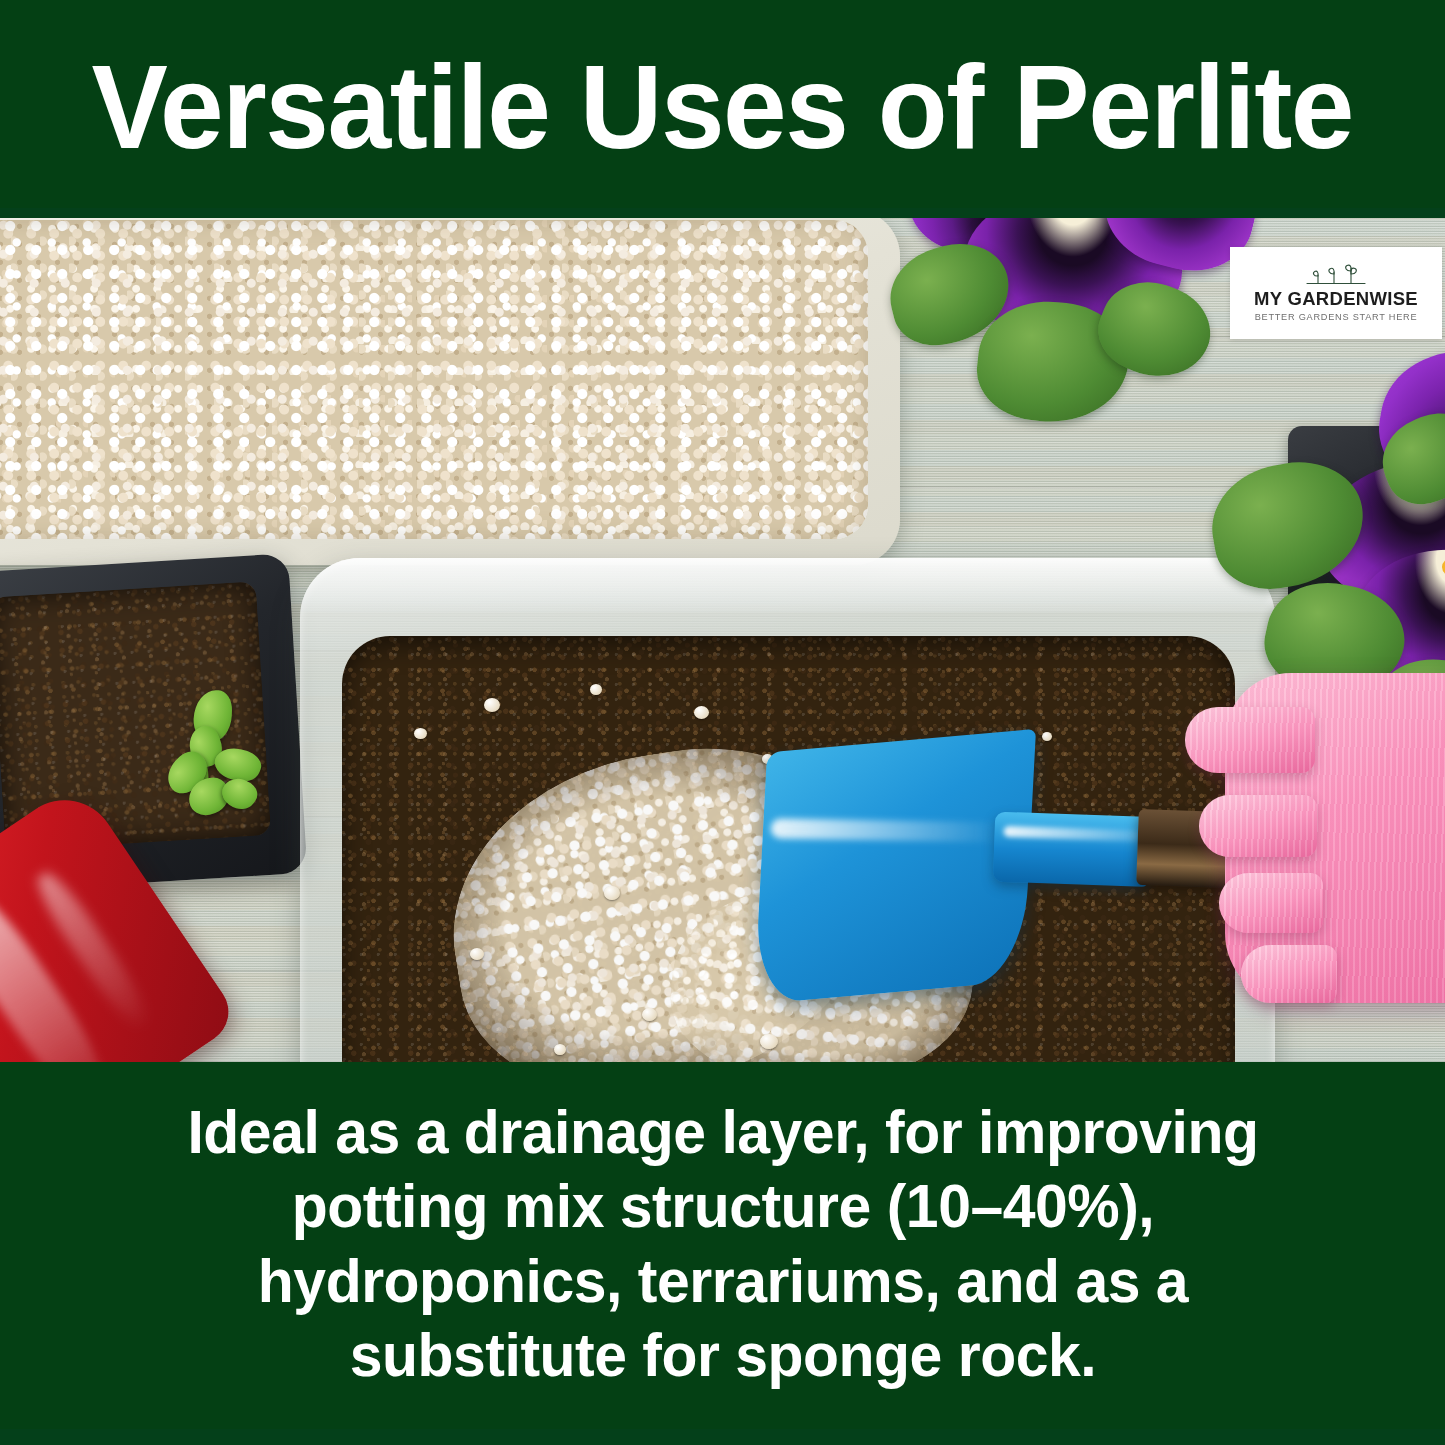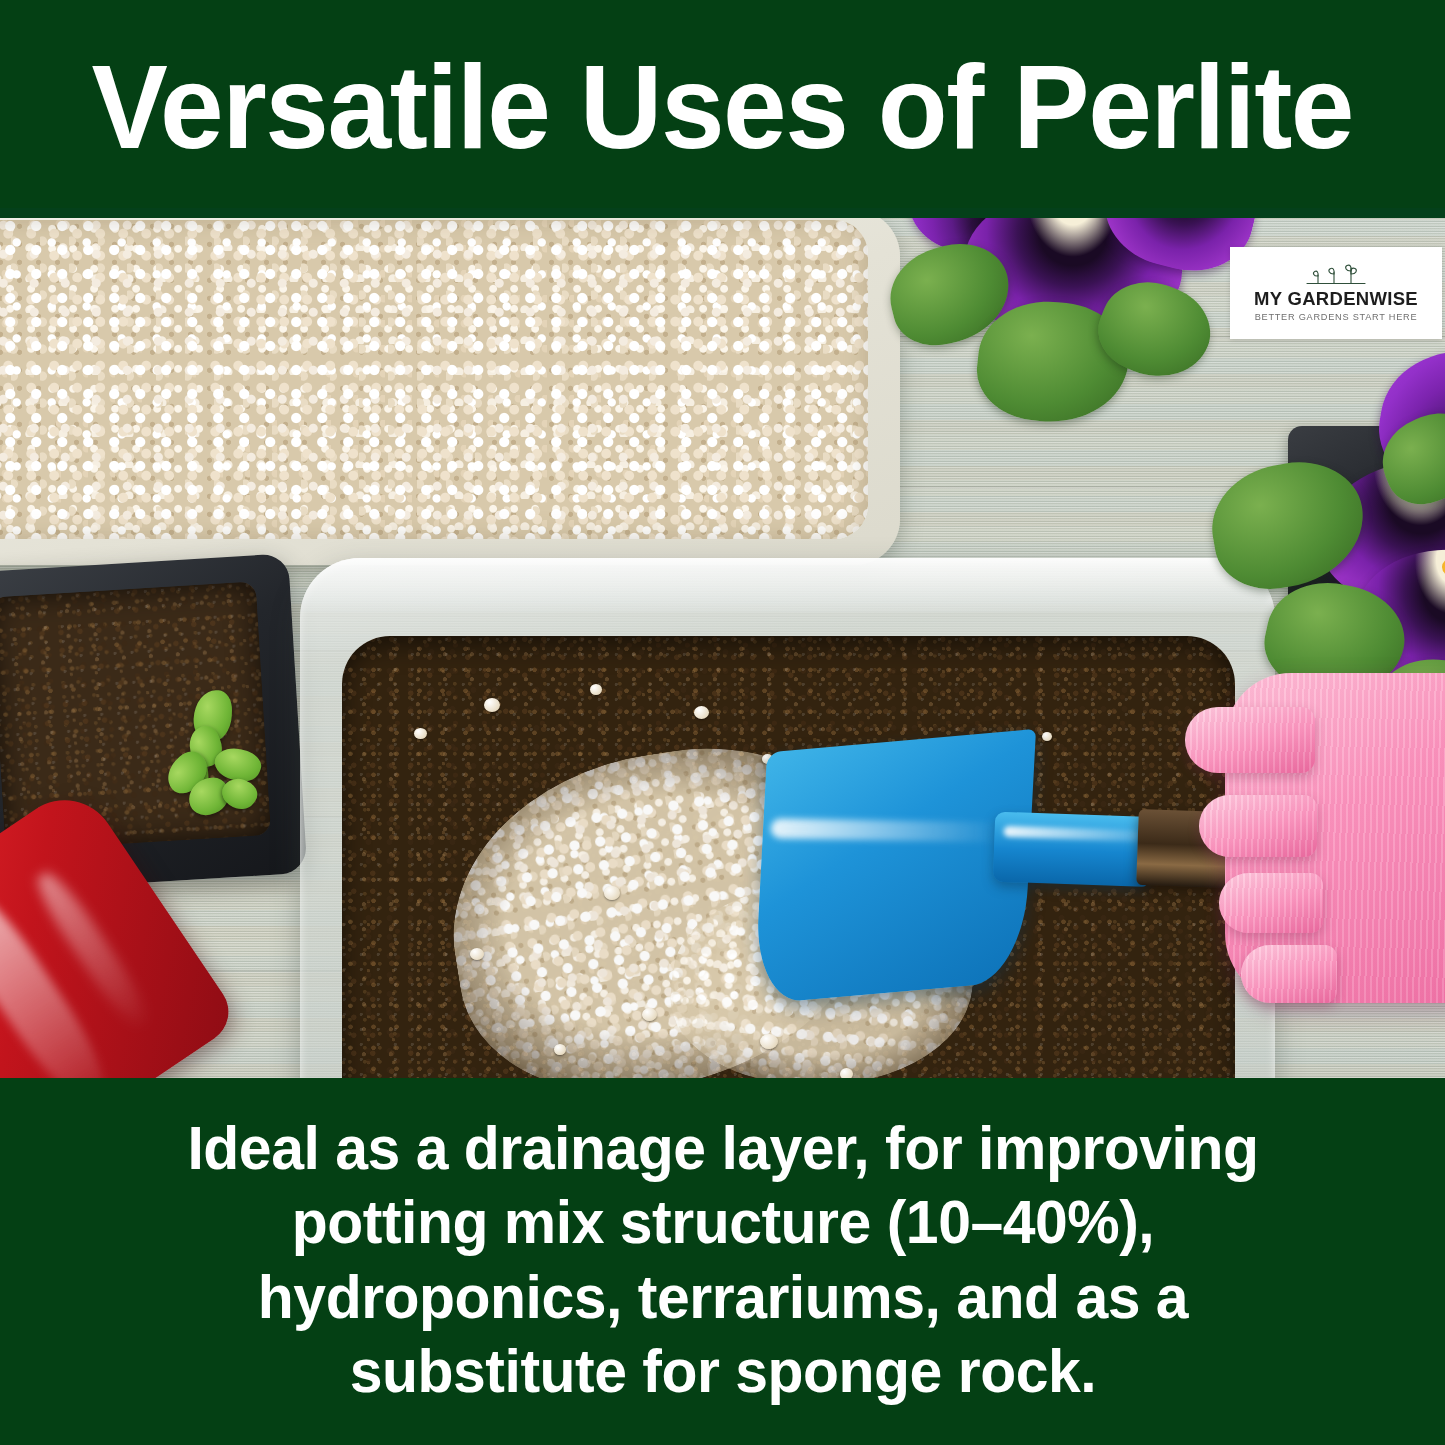--- a/index.html
+++ b/index.html
@@ -29,21 +29,21 @@
     line-height:1;
     letter-spacing:-1.5px;
     transform:scaleX(0.97);
     white-space:nowrap;
     text-align:center;
     padding-top:6px;
   }
 
   
   .band-bottom{
-    position:absolute; left:0; bottom:0; width:1445px; height:367px;
+    position:absolute; left:0; bottom:16px; width:1445px; height:367px;
     background:#044014;
     display:flex; align-items:center; justify-content:center;
     z-index:30;
   }
   .caption{
     color:#ffffff;
     font-family:"Liberation Sans", sans-serif;
     font-weight:700;
     font-size:62px;
     line-height:1.20;

